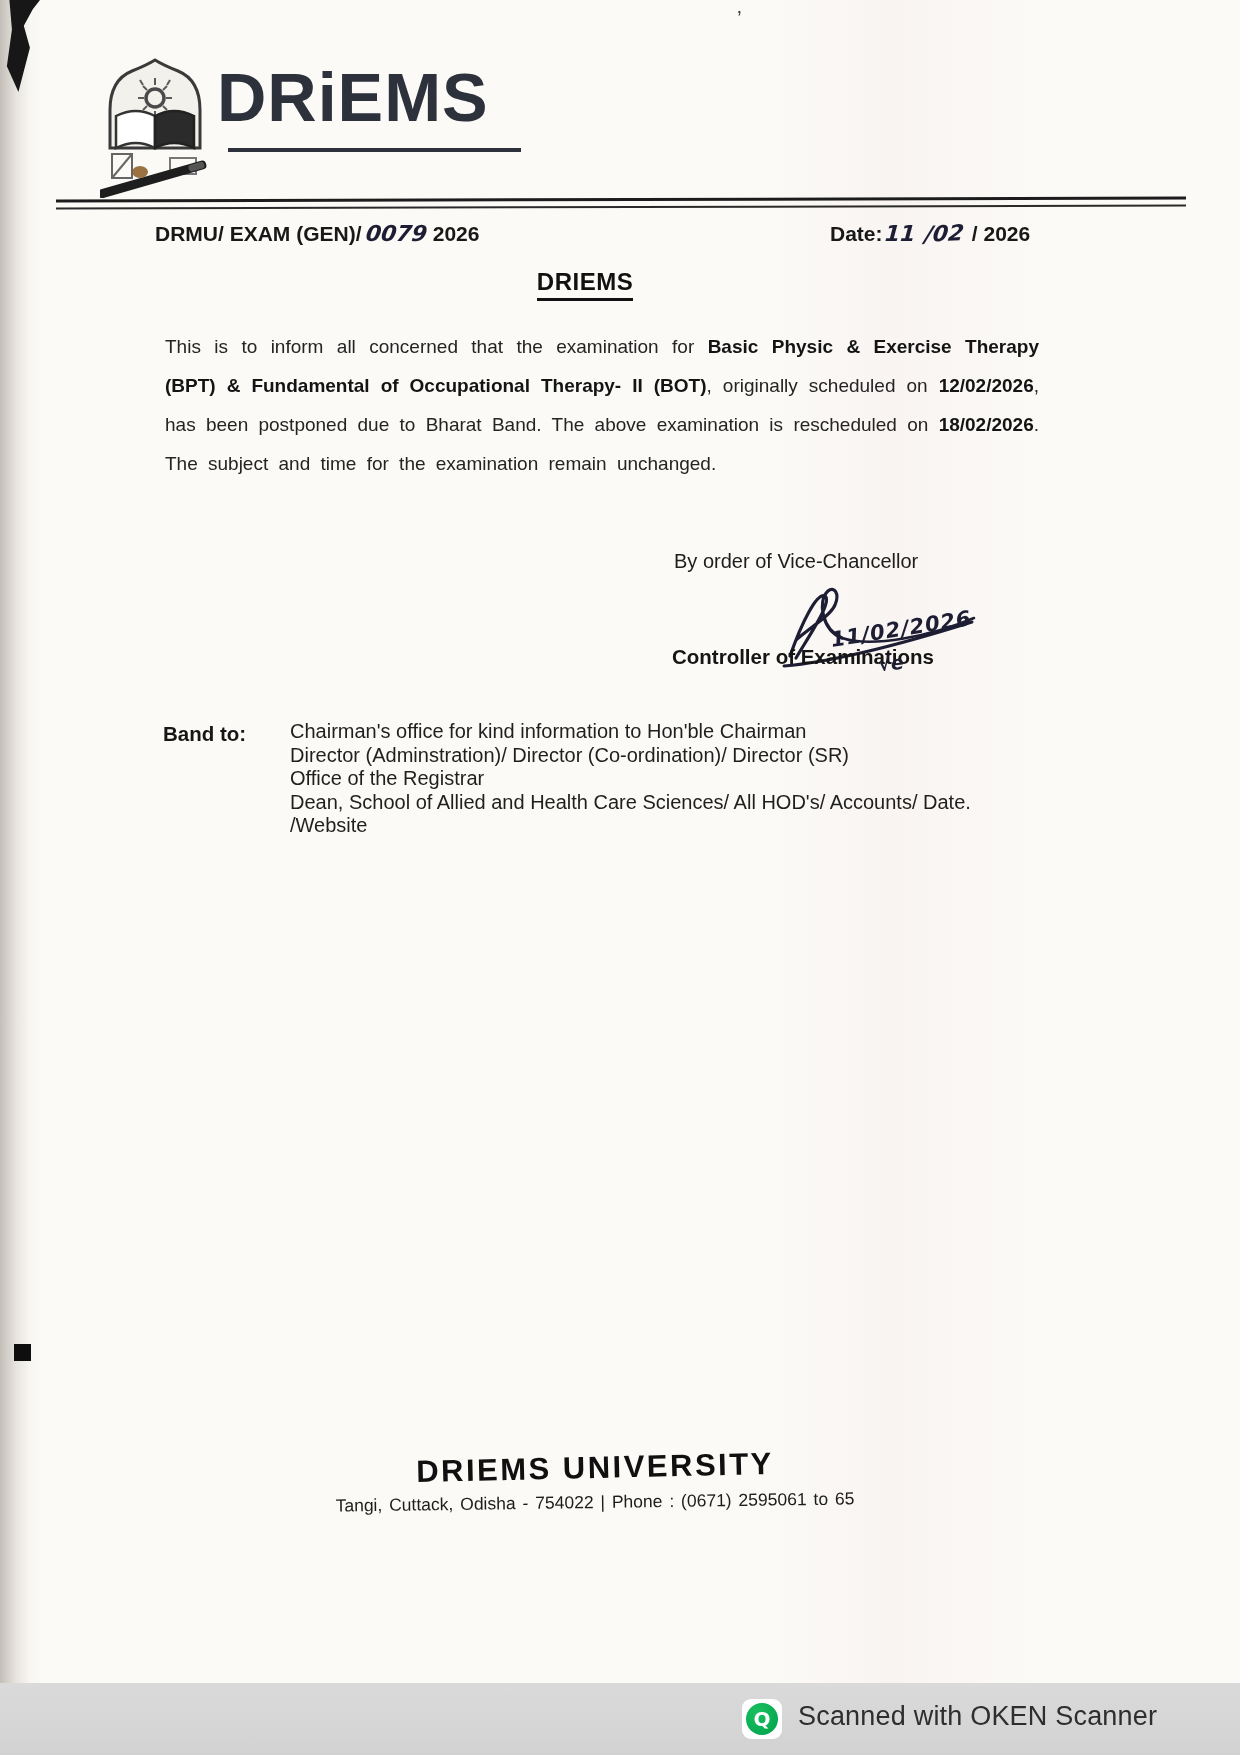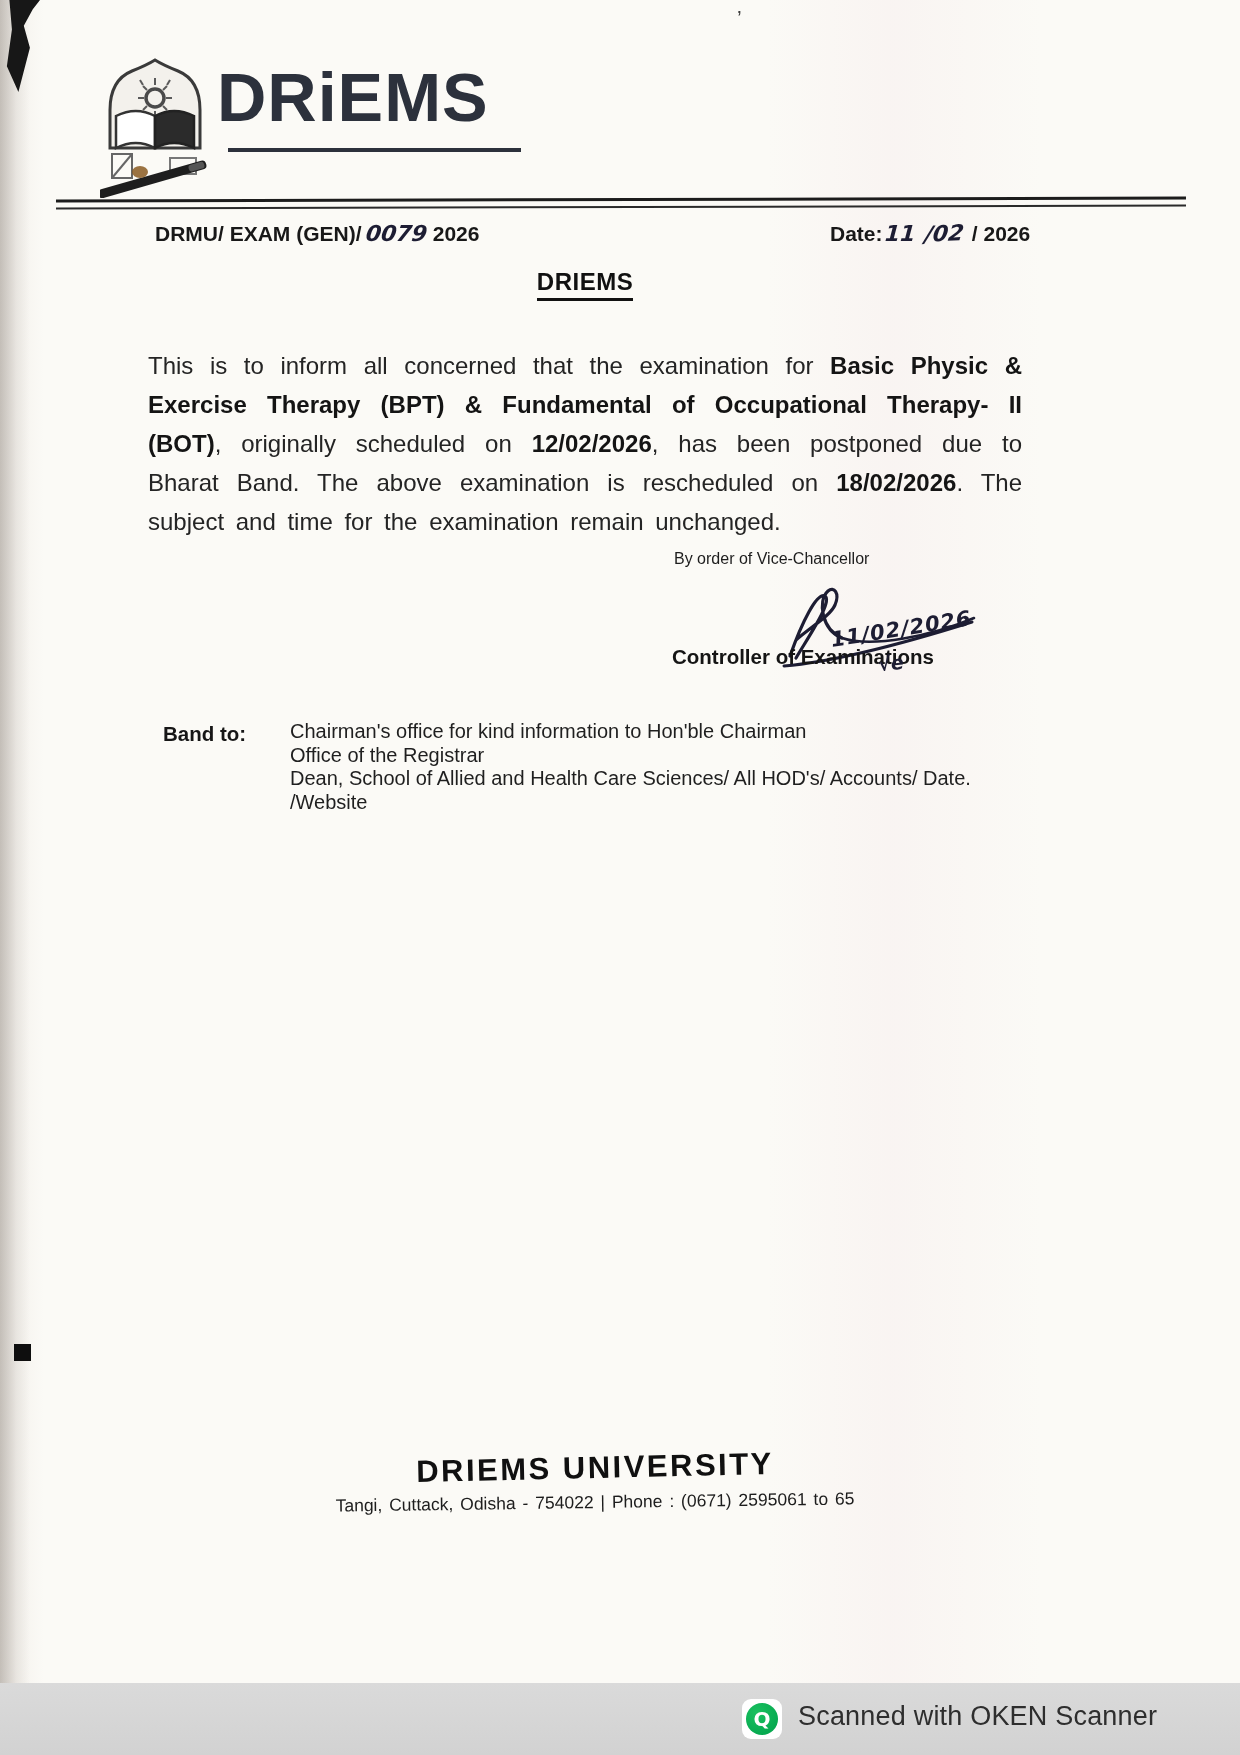--- a/index.html
+++ b/index.html
@@ -35,26 +35,26 @@
   .hw{font-family:"DejaVu Sans",sans-serif;font-style:italic;color:#1d1d33;font-weight:600;}
   .ref-num{display:inline-block;transform:skewX(-8deg);font-size:22px;margin:0 6px 0 4px;}
   .date-day{display:inline-block;transform:skewX(-4deg);font-size:22px;margin:0 10px 0 2px;}
   .date-month{display:inline-block;transform:skewX(-10deg) rotate(-3deg);font-size:22px;margin-right:8px;}
 
   
   .content{position:absolute;left:148px;width:874px;}
   .notice-title-wrap{top:268px;text-align:center;}
   .notice-title{display:inline-block;font-size:24px;font-weight:800;color:#111;
     letter-spacing:0.5px;border-bottom:3px solid #111;padding-bottom:2px;}
-  .notice-body{top:346px;font-size:24px;line-height:39px;text-align:justify;
-    word-spacing:5px;color:#242424;}
+  .notice-body{top:327px;font-size:19px;line-height:39px;text-align:justify;
+    word-spacing:5px;color:#242424;margin-left:17px;}
   .notice-body .b{font-weight:700;color:#141414;}
 
   
-  .by-order{position:absolute;left:674px;top:550px;font-size:16px;color:#1d1d1d;}
+  .by-order{position:absolute;left:674px;top:550px;font-size:20px;color:#1d1d1d;}
   .sig-svg{position:absolute;left:762px;top:578px;width:215px;height:92px;}
   .sig-date{position:absolute;left:830px;top:617px;font-size:21px;transform:rotate(-9deg);letter-spacing:1px;}
   .controller{position:absolute;left:672px;top:645px;font-size:20.5px;font-weight:700;color:#151515;white-space:nowrap;text-align:center;}
   .sig-initials{position:absolute;left:878px;top:652px;font-size:19px;transform:rotate(-6deg);}
 
   
   .copy-label{position:absolute;left:163px;top:722px;font-size:20.5px;font-weight:700;color:#161616;}
   .copy-list{position:absolute;left:290px;top:720px;width:690px;font-size:20px;line-height:23.5px;color:#1f1f1f;}
 
   
@@ -134,20 +134,21 @@
     <path d="M22 88 C70 84 140 66 210 44" fill="none" stroke="#1d1d33" stroke-width="3" stroke-linecap="round"></path>
     <path d="M80 60 C110 70 170 58 212 40" fill="none" stroke="#1d1d33" stroke-width="2.6" stroke-linecap="round"></path>
   </svg>
   <div class="hw sig-date">11/02/2026</div>
   <div class="controller">Controller of Examinations</div>
   <div class="hw sig-initials">√e</div>
 
   <div class="copy-label">Band to:</div>
   <div class="copy-list">
       <div>Chairman's office for kind information to Hon'ble Chairman</div>
+      <div>Director (Adminstration)/ Director (Co-ordination)/ Director (SR)</div>
       <div>Office of the Registrar</div>
       <div>Dean, School of Allied and Health Care Sciences/ All HOD's/ Accounts/ Date. /Website</div>
     </div>
 
   <div class="footer-univ">DRIEMS UNIVERSITY</div>
   <div class="footer-addr">Tangi, Cuttack, Odisha - 754022  |  Phone : (0671) 2595061 to 65</div>
 
   <div class="scan-bar">
     <div class="oken-badge">
       <div class="oken-circle">

